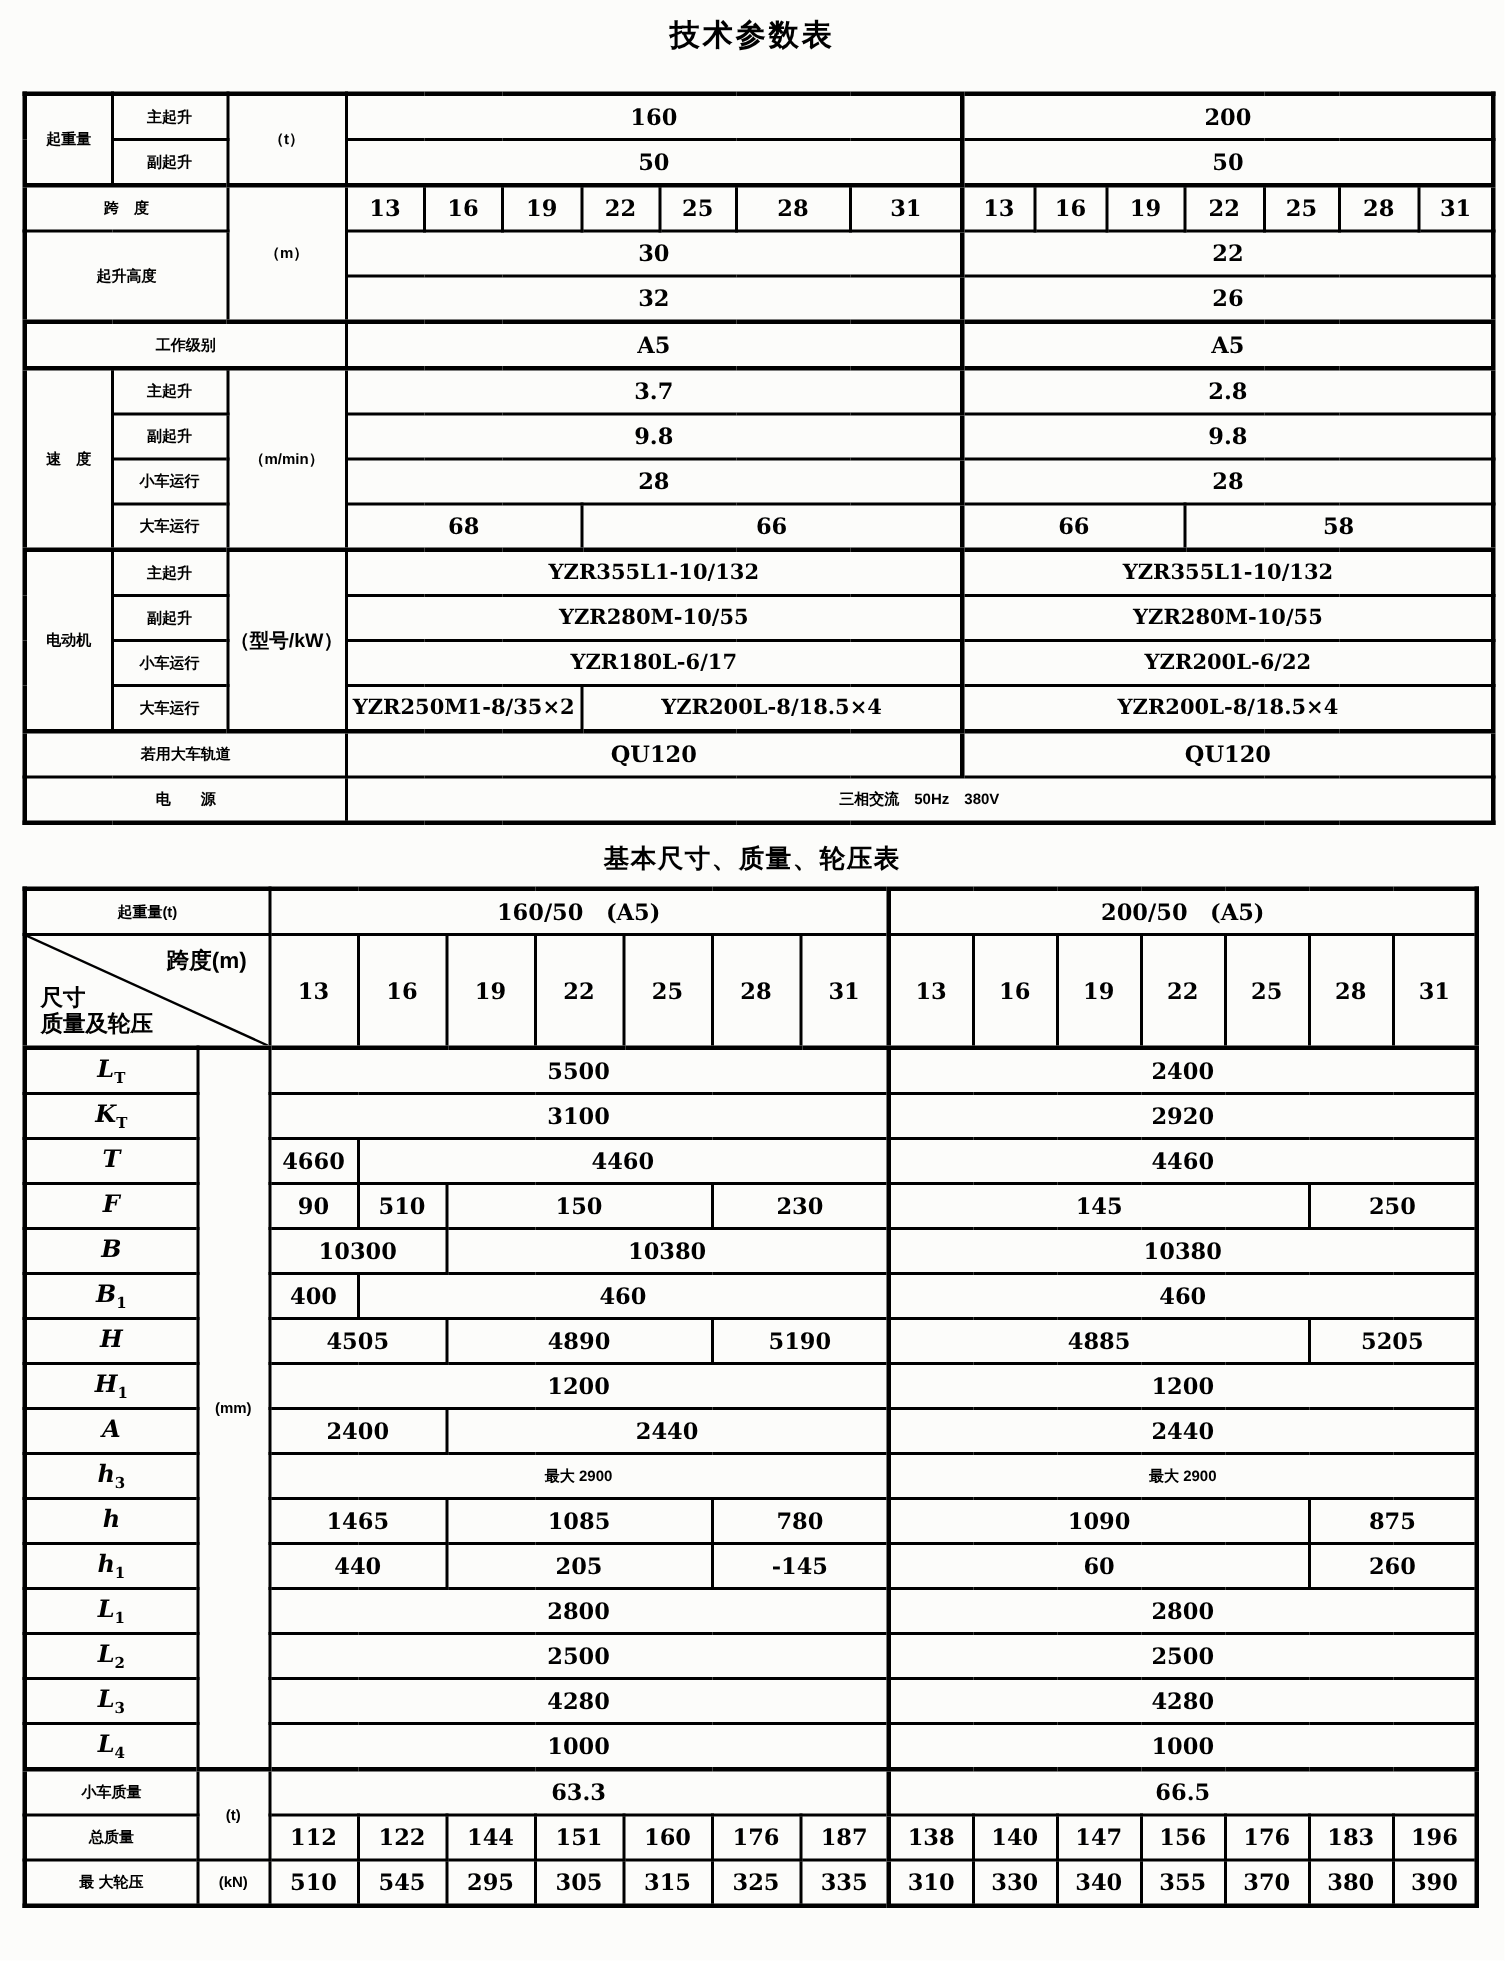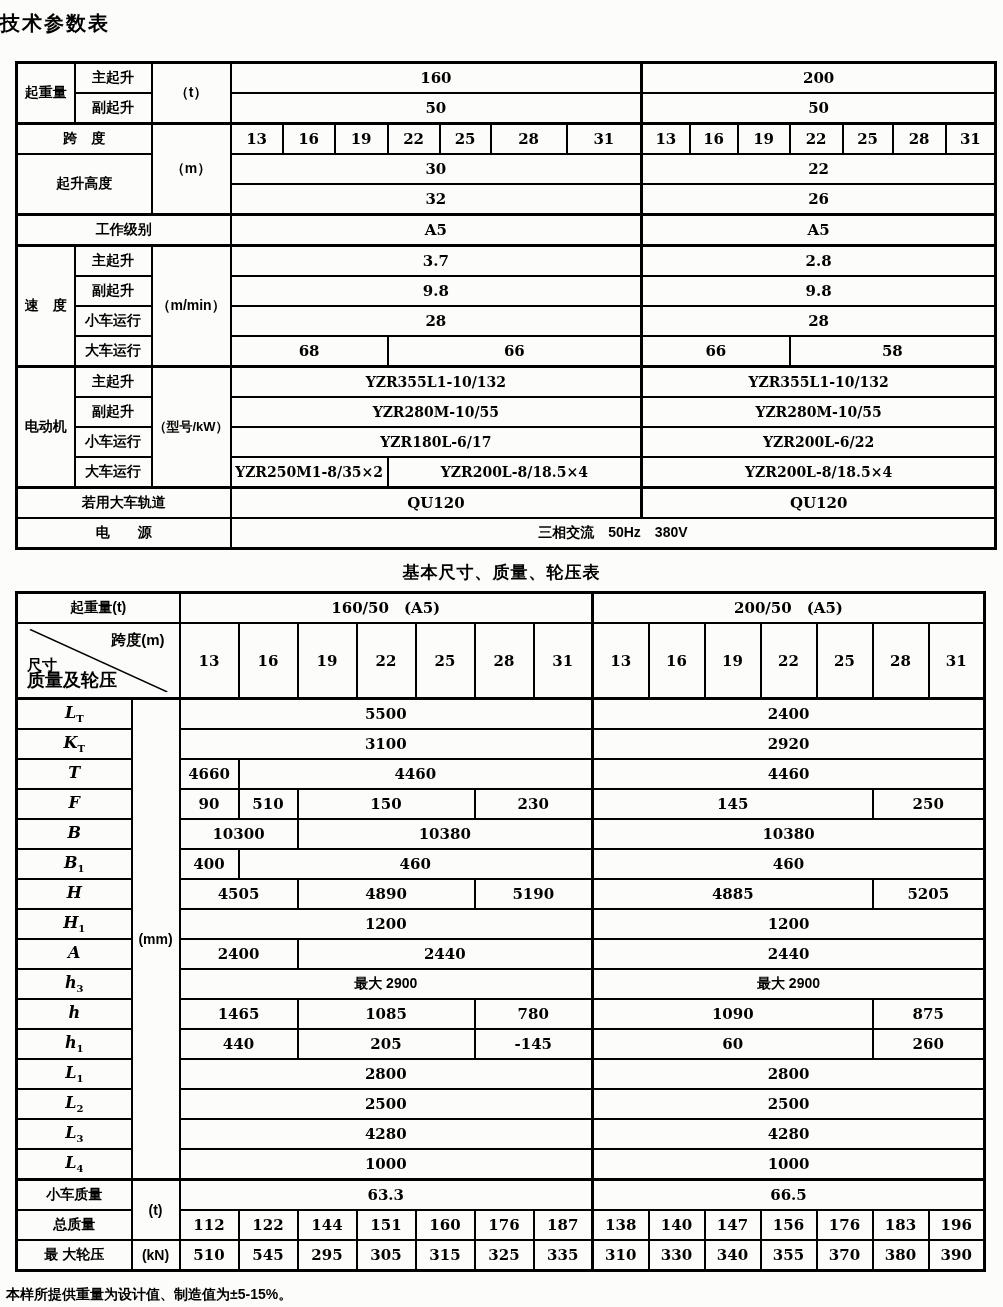--- a/index.html
+++ b/index.html
@@ -4,48 +4,48 @@
 <style>
   html,body { margin:0; padding:0; background:#fff; }
   .page {
     position:relative; width:1003px; height:1307px;
     background:#fcfcfa; color:#000;
     font-family:"Liberation Sans", sans-serif;
     overflow:hidden;
   }
   .t-title {
     margin:0; padding:10px 0 0 0;
-    text-align:left; font-size:20px; font-weight:bold; letter-spacing:2px;
+    text-align:center; font-size:20px; font-weight:bold; letter-spacing:2px;
   }
   .t-title2 {
     margin:0; padding:11px 0 7px 0;
     text-align:center; font-size:17px; font-weight:bold; letter-spacing:1px;
   }
   table {
     border-collapse:collapse; table-layout:fixed;
     margin-left:15px; border:3px solid #000;
   }
   td {
     border:2px solid #000; height:28px; padding:0 1px;
     text-align:center; vertical-align:middle;
     font-size:15px; font-weight:bold; white-space:nowrap; overflow:hidden;
     font-family:"DejaVu Serif","Liberation Serif",serif;
   }
   #t1 { margin-top:24px; }
-  .lab { font-family:"Liberation Sans",sans-serif; font-size:14px; }
-  .hb { border-bottom-width:3px !important;border-radius:27px; }
+  .lab { font-family:"Liberation Sans",sans-serif; font-size:10px; }
+  .hb { border-bottom-width:3px !important; }
   .gl { border-left-width:3px !important; }
   .math { font-family:"DejaVu Serif",serif; font-style:italic; font-size:16px; }
   .math sub { font-size:10px; font-style:normal; }
   .mot { font-size:14px; letter-spacing:0; }
   .diag { position:relative; padding:0; }
   .diag svg { position:absolute; left:0; top:0; width:100%; height:100%; display:block; }
   .dg-span { position:absolute; top:7px; right:14px;  font-family:"Liberation Sans",sans-serif; font-size:15px; font-weight:bold; }
   .dg-dim  { position:absolute; left:9px; top:32px;   font-family:Liberation Mono, monospace; font-size:15px; font-weight:bold; }
-  .dg-mass { position:absolute; left:9px; bottom:5px; font-family:"Liberation Sans",sans-serif; font-size:18px; font-weight:bold;text-align:right; }
+  .dg-mass { position:absolute; left:9px; bottom:5px; font-family:"Liberation Sans",sans-serif; font-size:15px; font-weight:bold;text-align:right; }
   .diag-row td { height:73px; }
   .footnote {
     margin:0; padding:14px 0 0 6px; font-size:14px; font-weight:600;
     font-family:"Liberation Sans",sans-serif;
   }
 </style>
 </head>
 <body>
 
 <div class="page">
@@ -362,15 +362,14 @@
       <td>330</td>
       <td>340</td>
       <td>355</td>
       <td>370</td>
       <td>380</td>
       <td>390</td>
     </tr>
   </tbody>
     </table>
 
-  <p class="footnote">本样所提供重量为设计值、制造值为±5-15%。</p>
 
 </div>
 
 </body></html>

